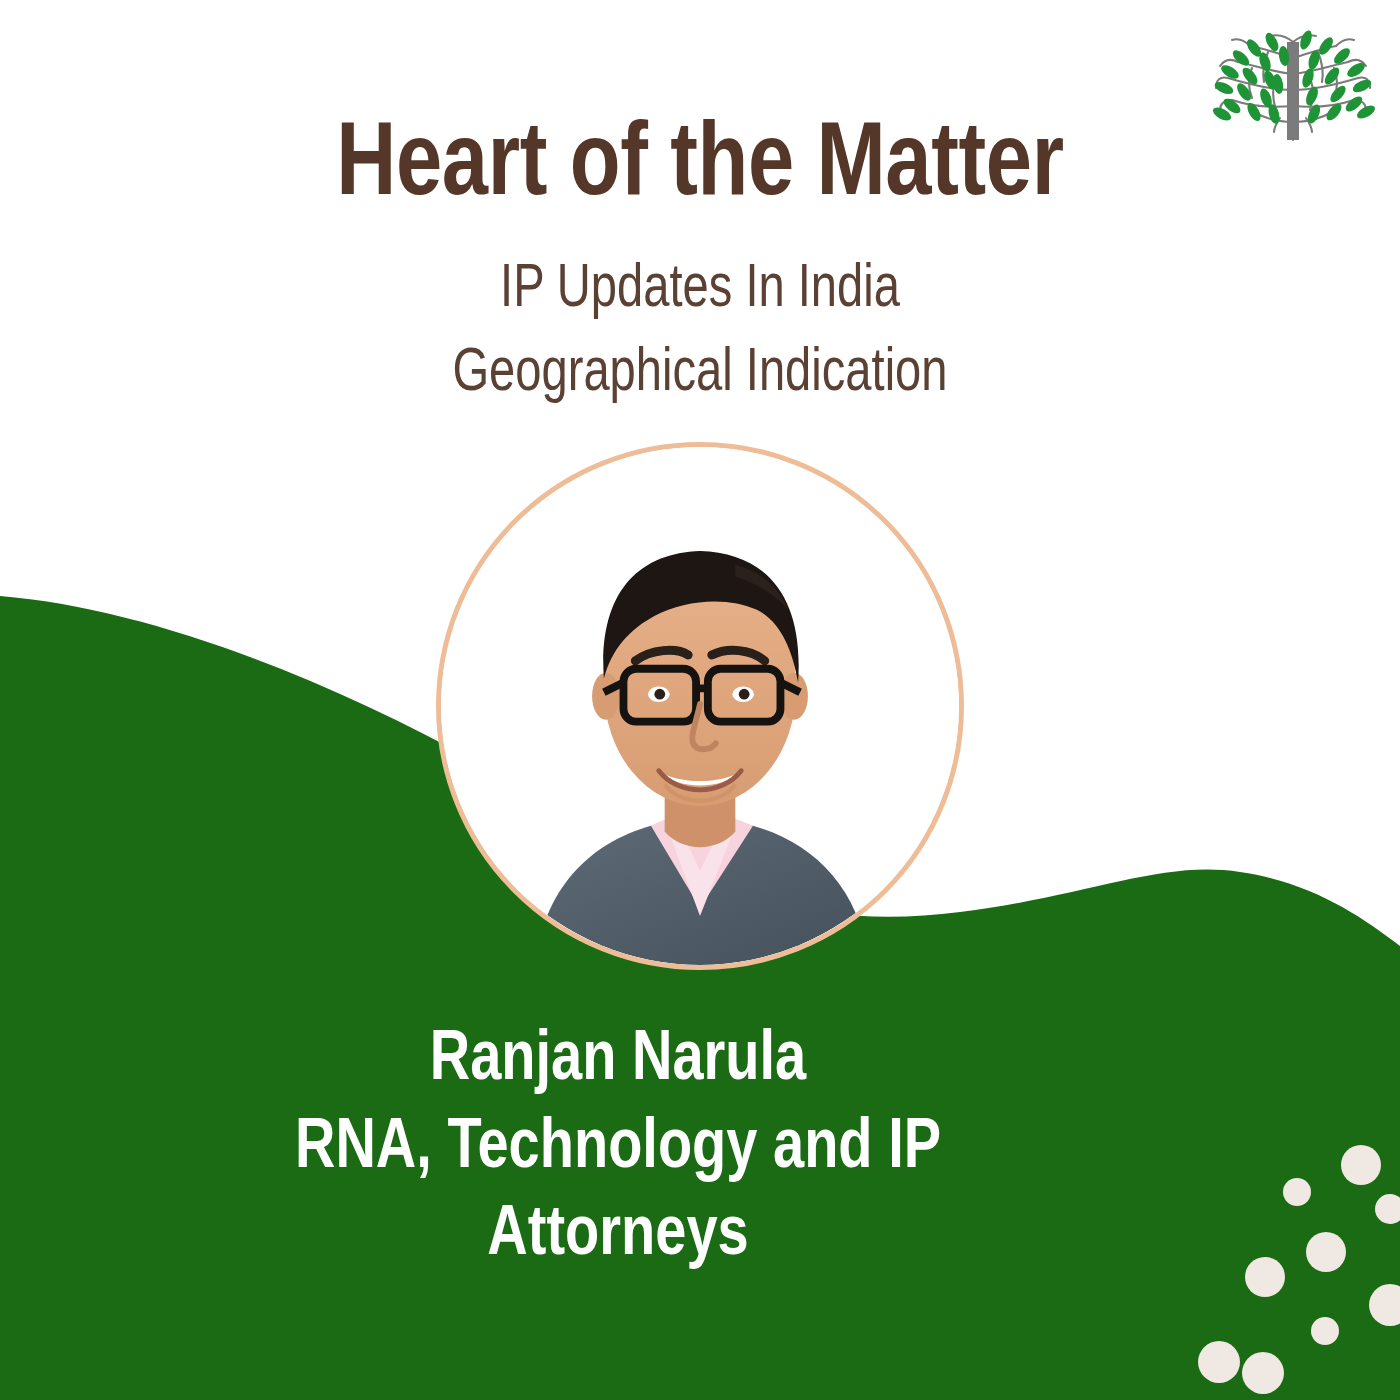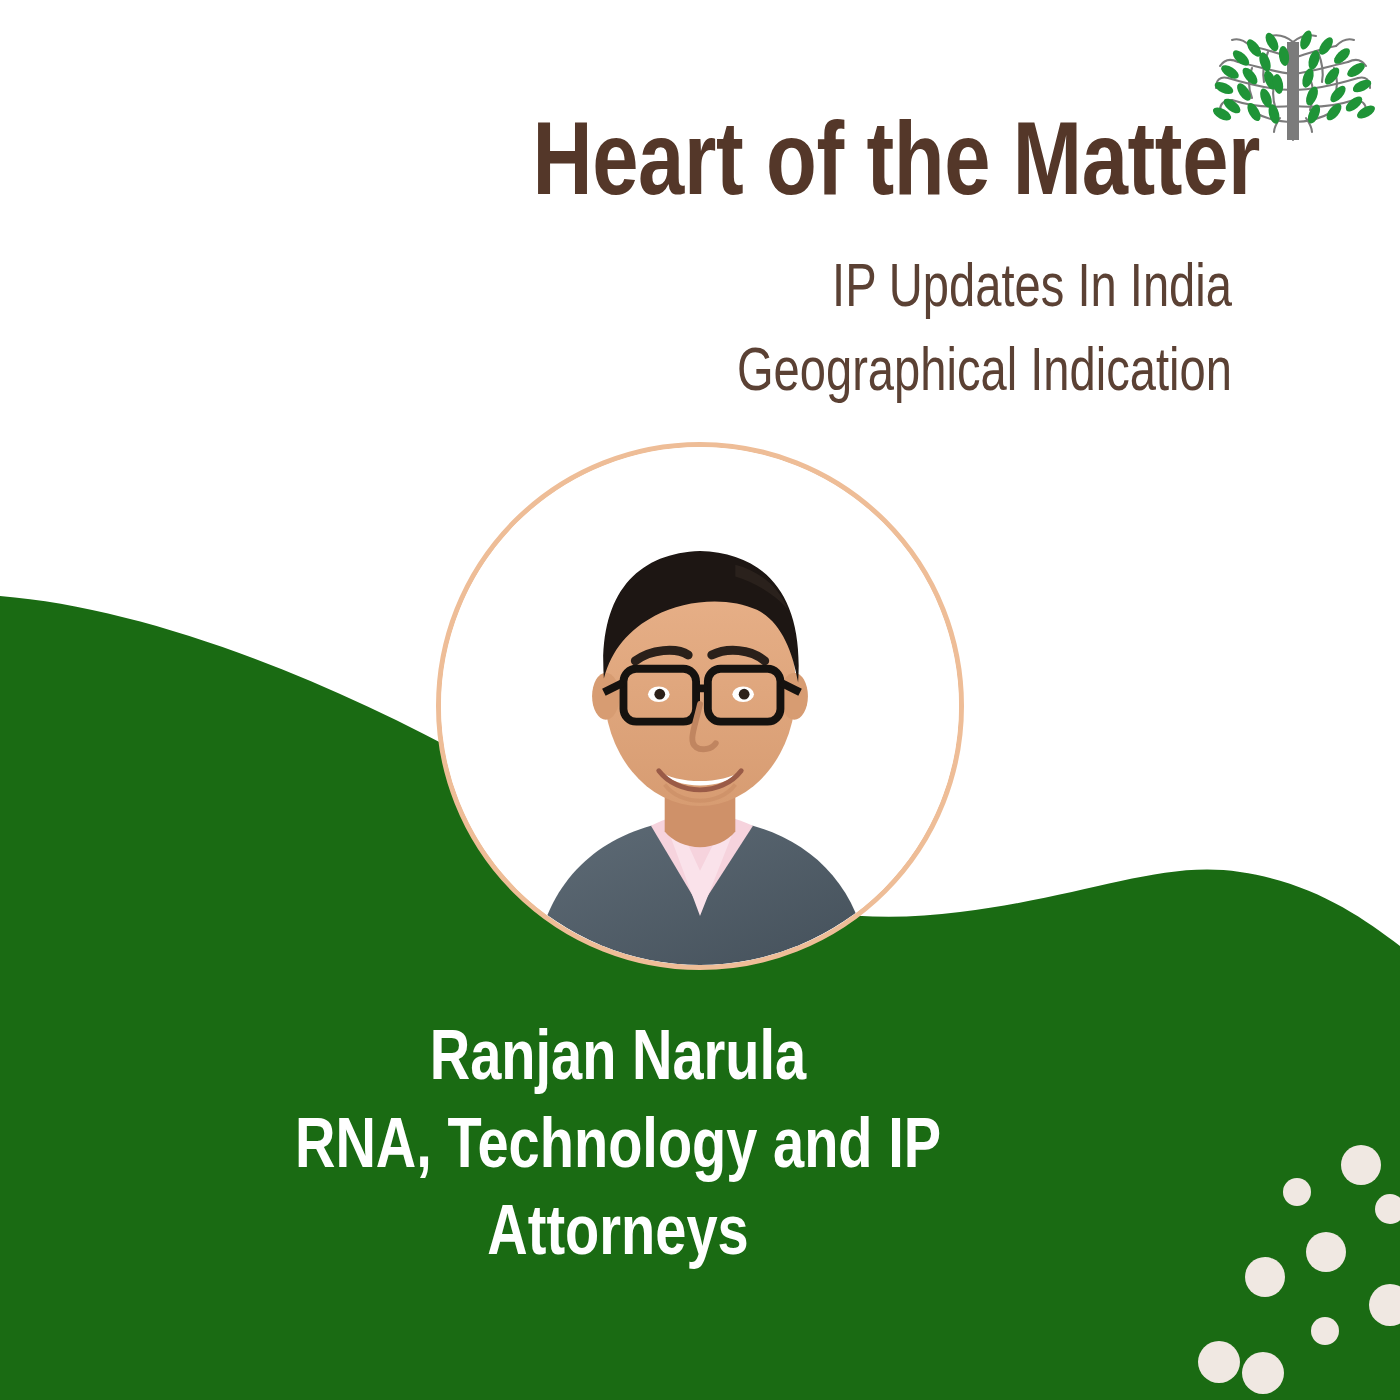--- a/index.html
+++ b/index.html
@@ -42,21 +42,21 @@
     height: 125px;
     z-index: 5;
   }
 
   
   .head-block {
     position: absolute;
     left: 0;
     top: 108px;
     width: 1400px;
-    text-align: right;
+    text-align: center;
     z-index: 4;
   }
   .title {
     font-family: "Liberation Sans Narrow", "Liberation Sans", sans-serif;
     font-weight: 700;
     font-size: 104px;
     line-height: 0.97;
     letter-spacing: -0.5px;
     color: #543729;
     transform: scaleX(0.80);

